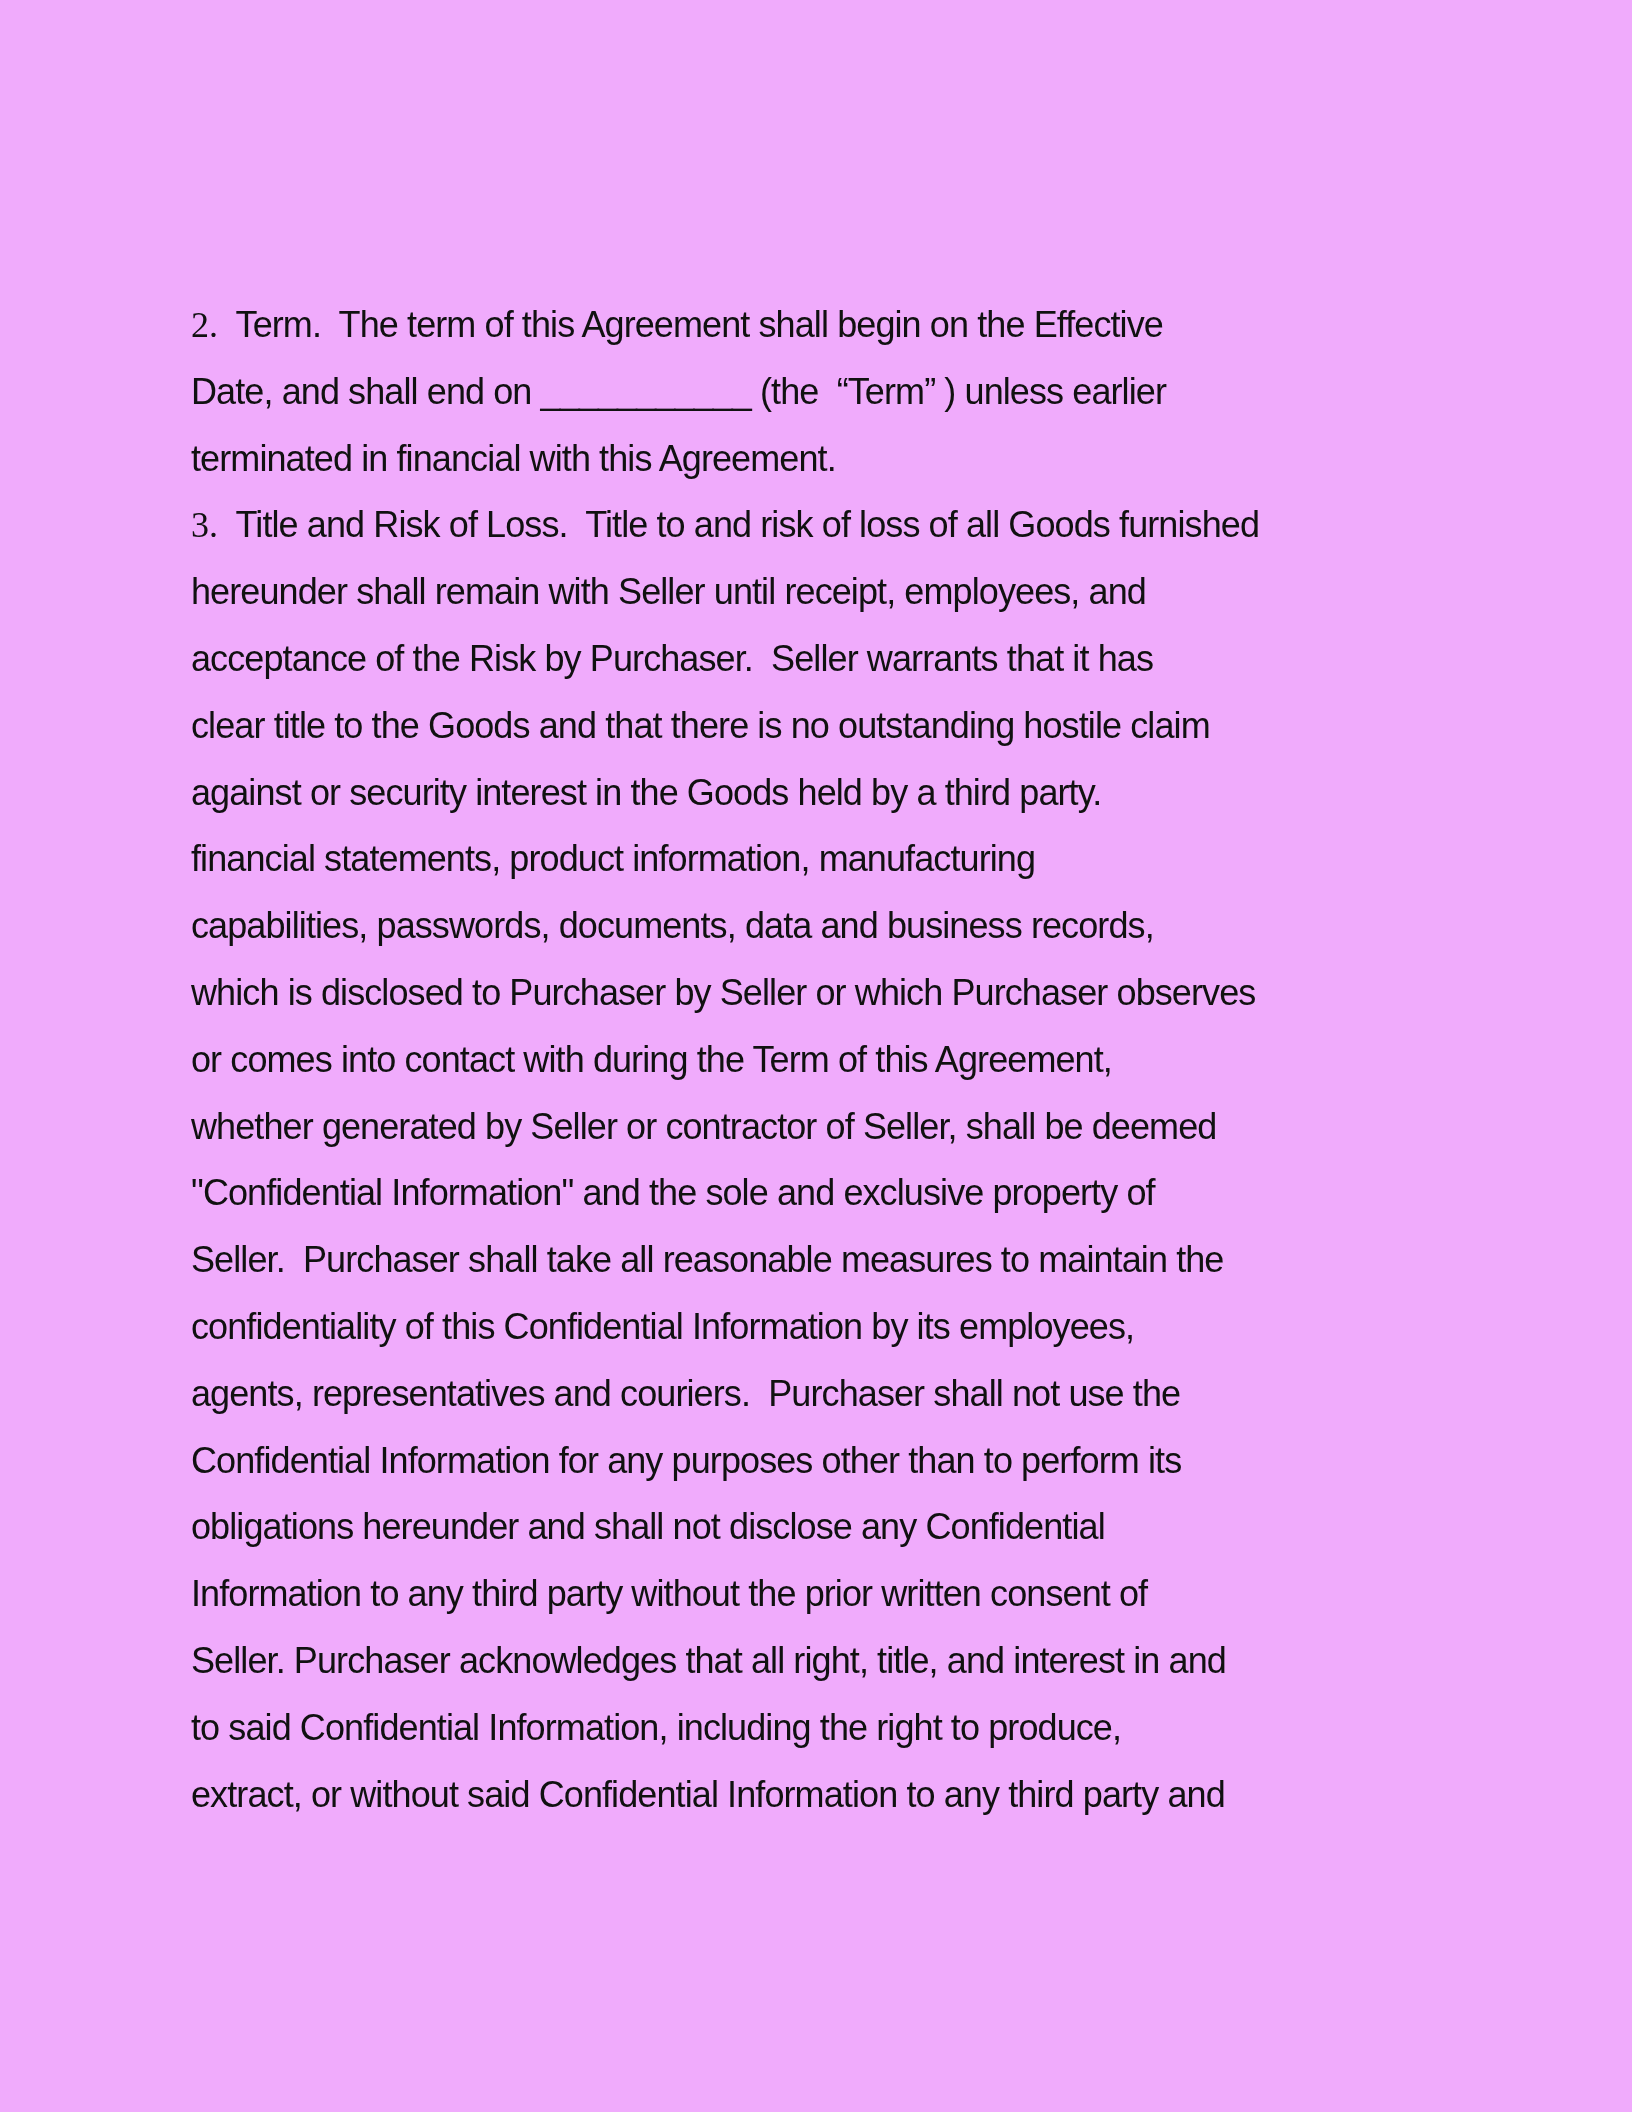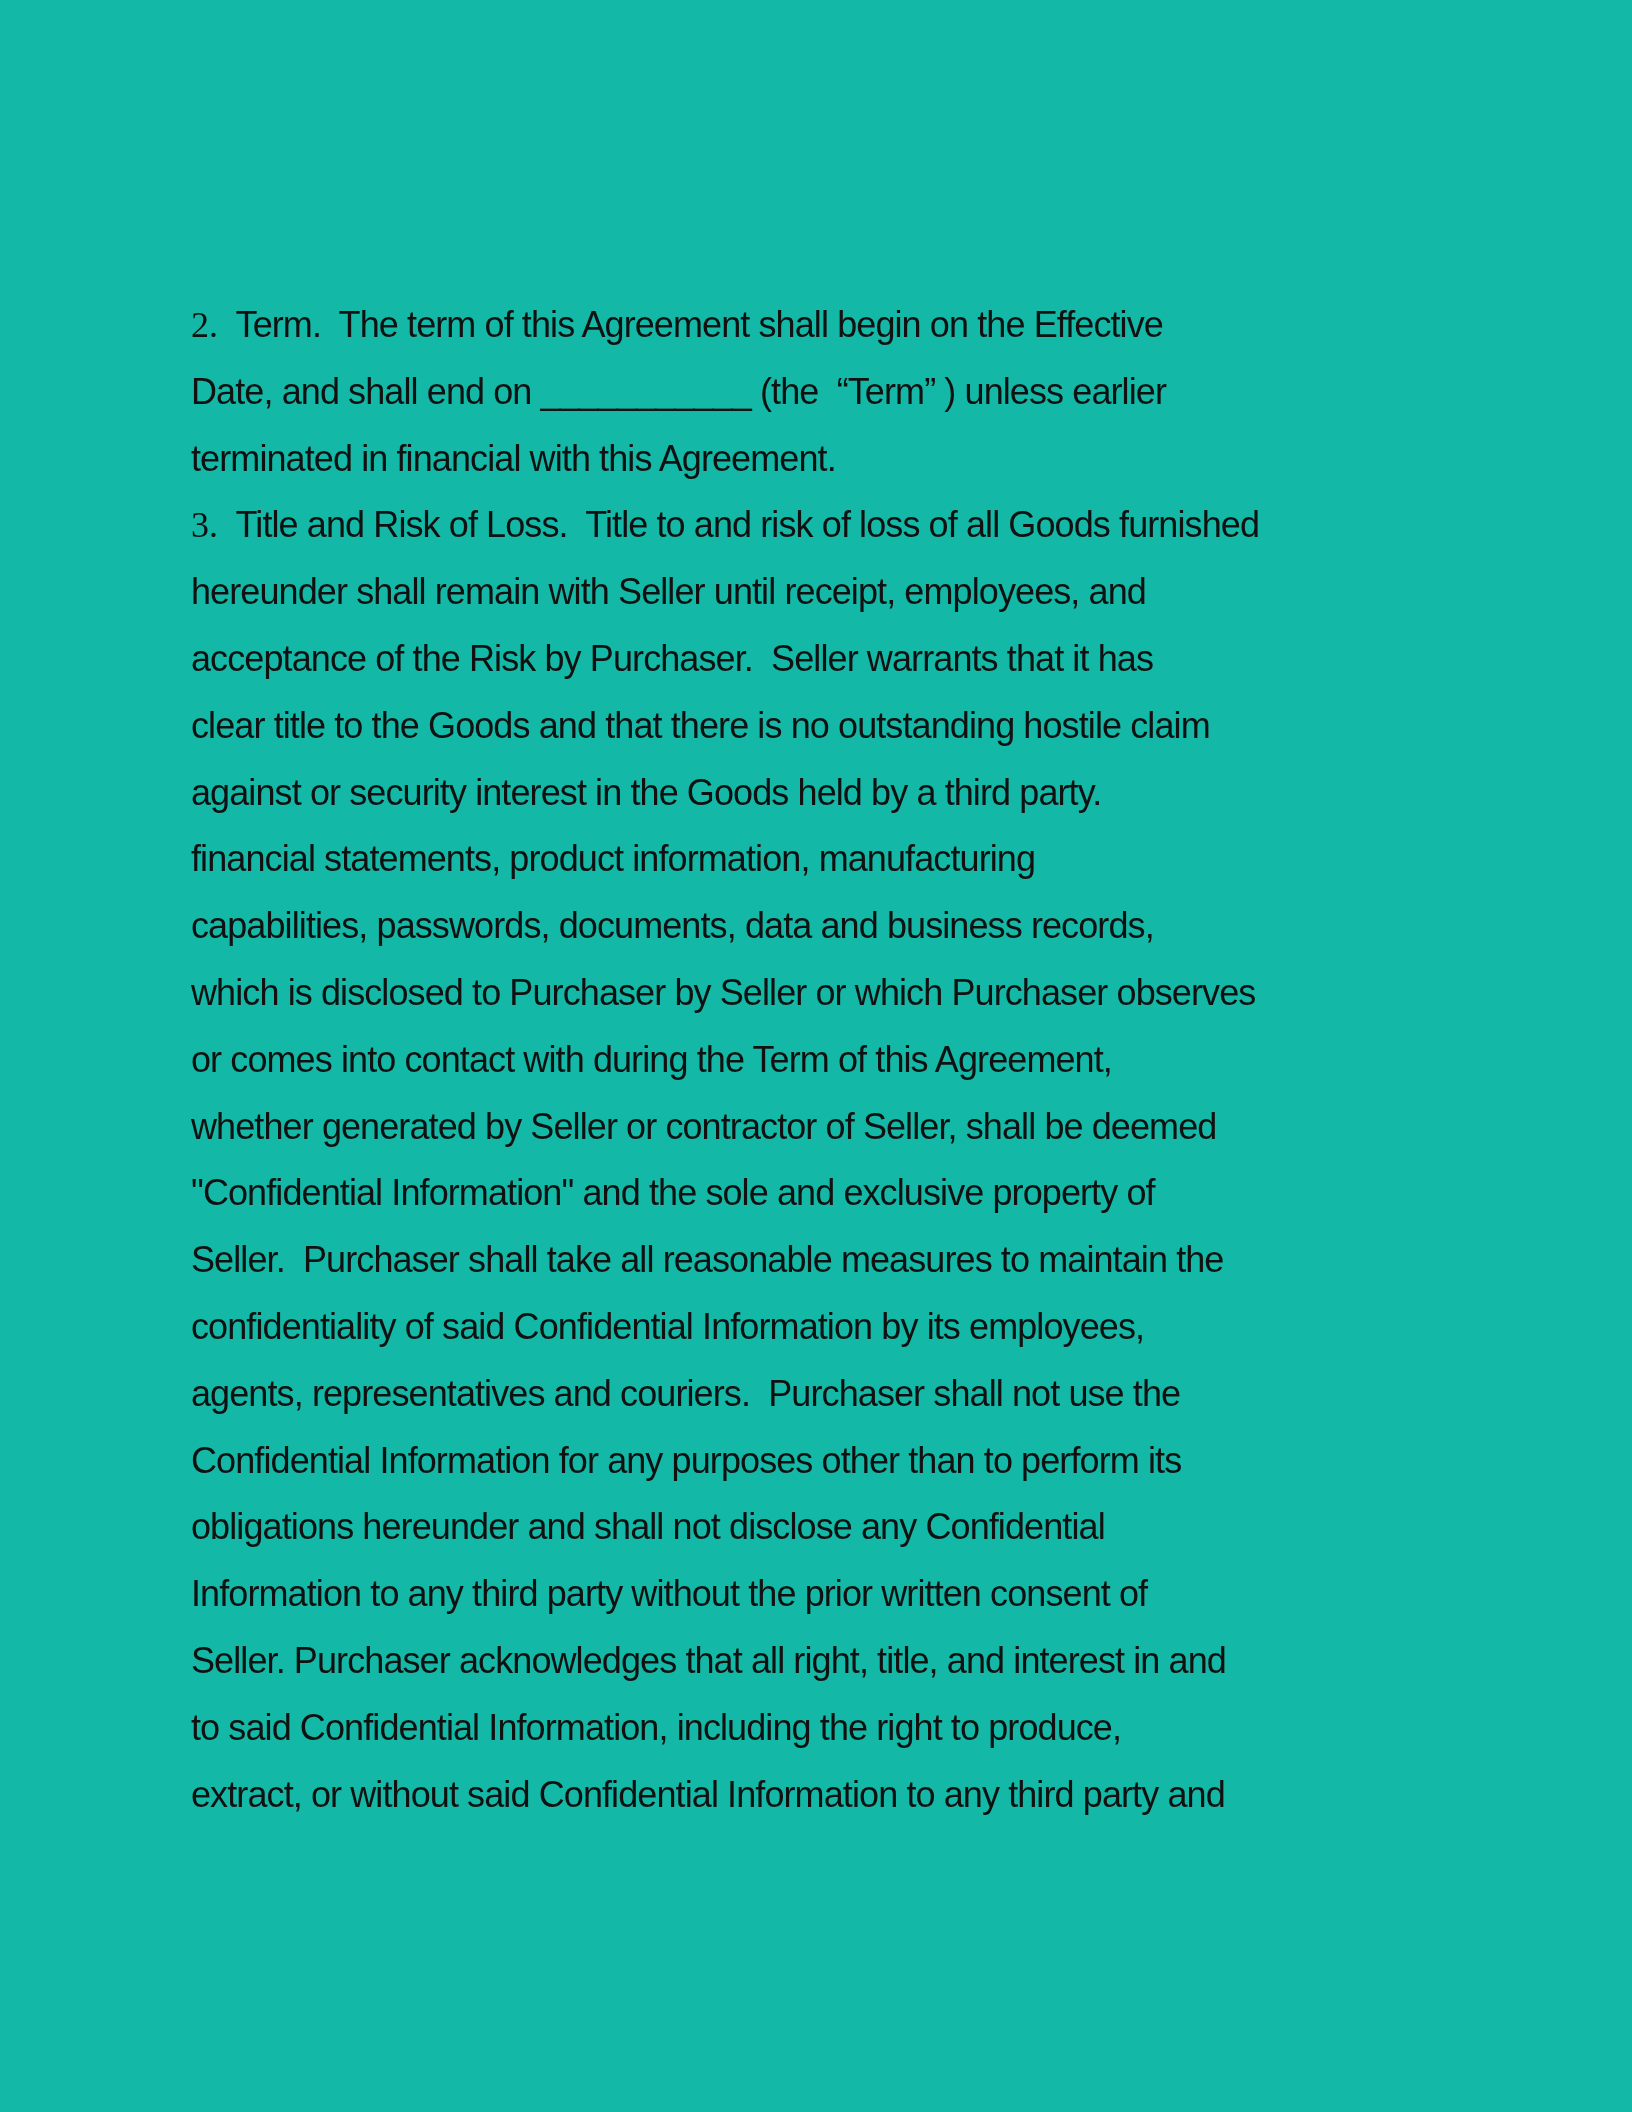--- a/index.html
+++ b/index.html
@@ -12,21 +12,21 @@
       height: 2112px;
       position: relative;
       overflow: hidden;
     }
     .page {
       position: absolute;
       left: 0;
       top: 0;
       width: 1632px;
       height: 2112px;
-      background: #14b8a6;
+      background: #f0abfc;
     }
     .body-text {
       position: absolute;
       left: 191px;
       top: 292px;
       width: 1300px;
       font-family: "Liberation Sans", sans-serif;
       font-size: 36px;
       line-height: 66.8px;
       color: #111111;
@@ -64,21 +64,21 @@
     </div>
 
     <div>
       <span class="line">financial statements, product information, manufacturing</span>
       <span class="line">capabilities, passwords, documents, data and business records,</span>
       <span class="line">which is disclosed to Purchaser by Seller or which Purchaser observes</span>
       <span class="line">or comes into contact with during the Term of this Agreement,</span>
       <span class="line">whether generated by Seller or contractor of Seller, shall be deemed</span>
       <span class="line">"Confidential Information" and the sole and exclusive property of</span>
       <span class="line">Seller.  Purchaser shall take all reasonable measures to maintain the</span>
-      <span class="line">confidentiality of said Confidential Information by its employees,</span>
+      <span class="line">confidentiality of this Confidential Information by its employees,</span>
       <span class="line">agents, representatives and couriers.  Purchaser shall not use the</span>
       <span class="line">Confidential Information for any purposes other than to perform its</span>
       <span class="line">obligations hereunder and shall not disclose any Confidential</span>
       <span class="line">Information to any third party without the prior written consent of</span>
       <span class="line">Seller. Purchaser acknowledges that all right, title, and interest in and</span>
       <span class="line">to said Confidential Information, including the right to produce,</span>
       <span class="line">extract, or without said Confidential Information to any third party and</span>
     </div>
 
   </div>

